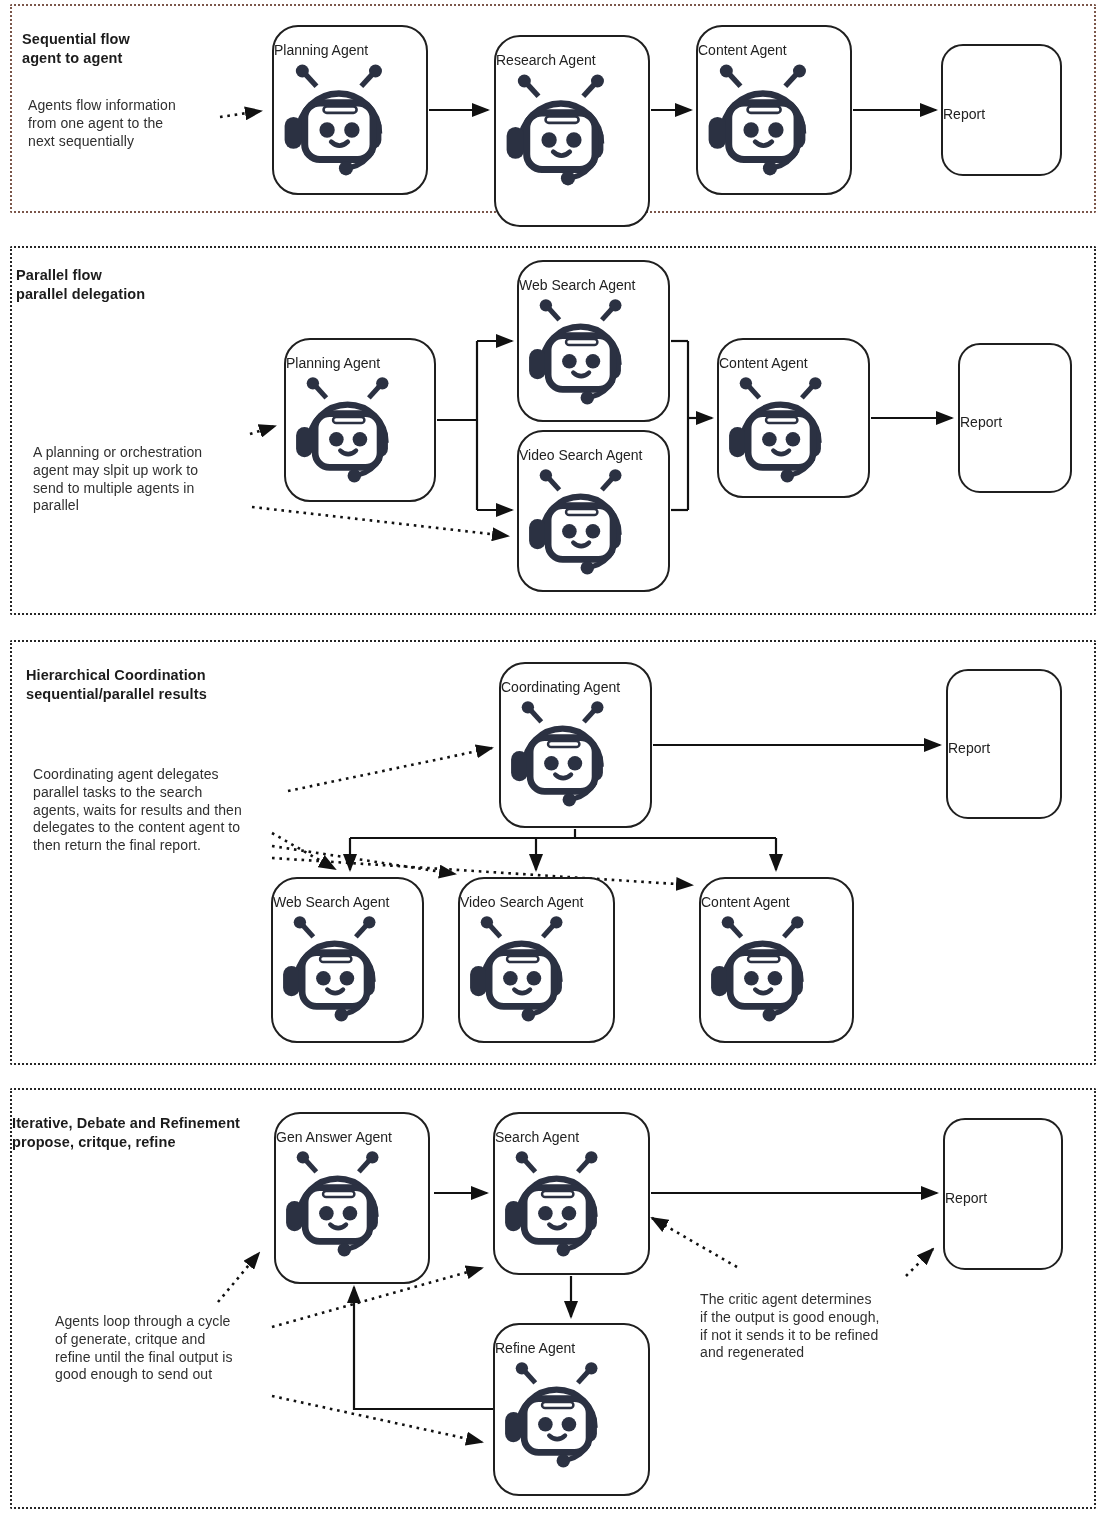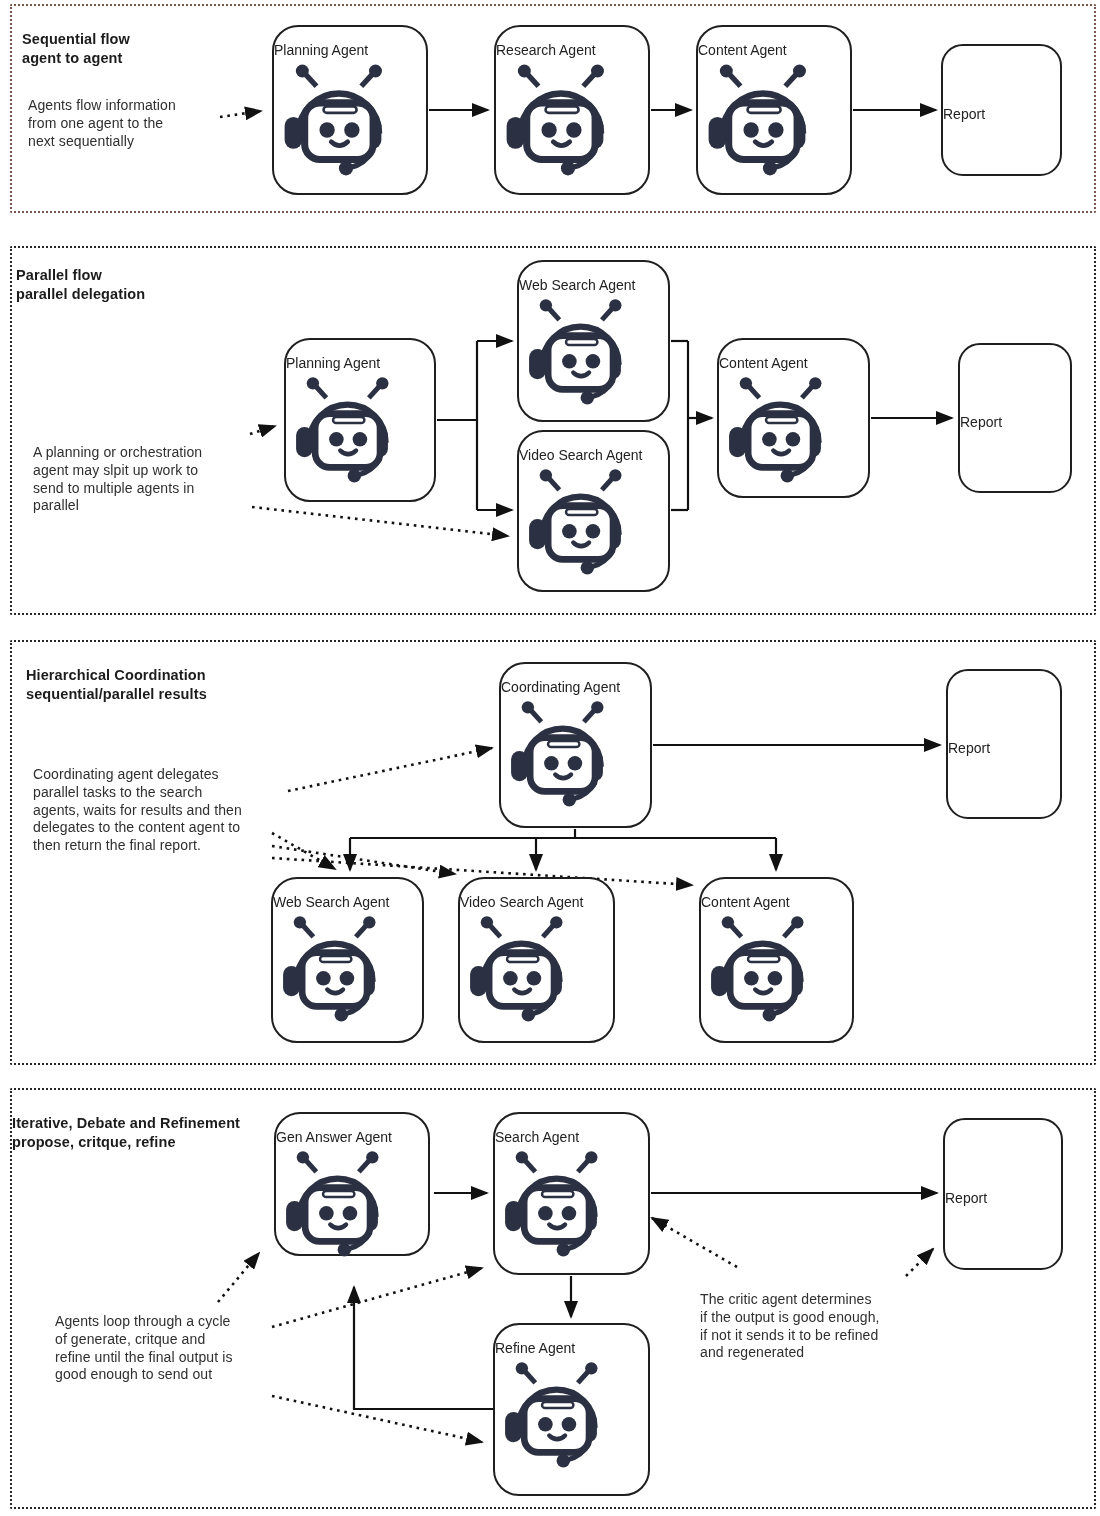--- a/index.html
+++ b/index.html
@@ -124,21 +124,21 @@
 <div class="desc" style="left:28px;top:97px;width:210px">Agents flow information
 from one agent to the
 next sequentially</div>
 
 <div class="node" style="left:272px;top:25px;width:156px;height:170px">
   <div class="node-label">Planning Agent</div>
   <svg class="robot big" viewBox="0 0 100 100">
       <use href="#robot-symbol"></use>
     </svg>
 </div>
-<div class="node" style="left:494px;top:25px;width:156px;height:170px">
+<div class="node" style="left:494px;top:35px;width:156px;height:192px">
   <div class="node-label">Research Agent</div>
   <svg class="robot big" viewBox="0 0 100 100">
       <use href="#robot-symbol"></use>
     </svg>
 </div>
 <div class="node" style="left:696px;top:25px;width:156px;height:170px">
   <div class="node-label">Content Agent</div>
   <svg class="robot big" viewBox="0 0 100 100">
       <use href="#robot-symbol"></use>
     </svg>
@@ -222,21 +222,21 @@
 propose, critque, refine</div>
 <div class="desc" style="left:55px;top:1313px;width:245px">Agents loop through a cycle
 of generate, critque and
 refine until the final output is
 good enough to send out</div>
 <div class="desc" style="left:700px;top:1291px;width:255px">The critic agent determines
 if the output is good enough,
 if not it sends it to be refined
 and regenerated</div>
 
-<div class="node" style="left:274px;top:1112px;width:156px;height:144px">
+<div class="node" style="left:274px;top:1112px;width:156px;height:172px">
   <div class="node-label">Gen Answer Agent</div>
   <svg class="robot" viewBox="0 0 100 100">
       <use href="#robot-symbol"></use>
     </svg>
 </div>
 <div class="node" style="left:493px;top:1112px;width:157px;height:163px">
   <div class="node-label">Search Agent</div>
   <svg class="robot" viewBox="0 0 100 100">
       <use href="#robot-symbol"></use>
     </svg>

